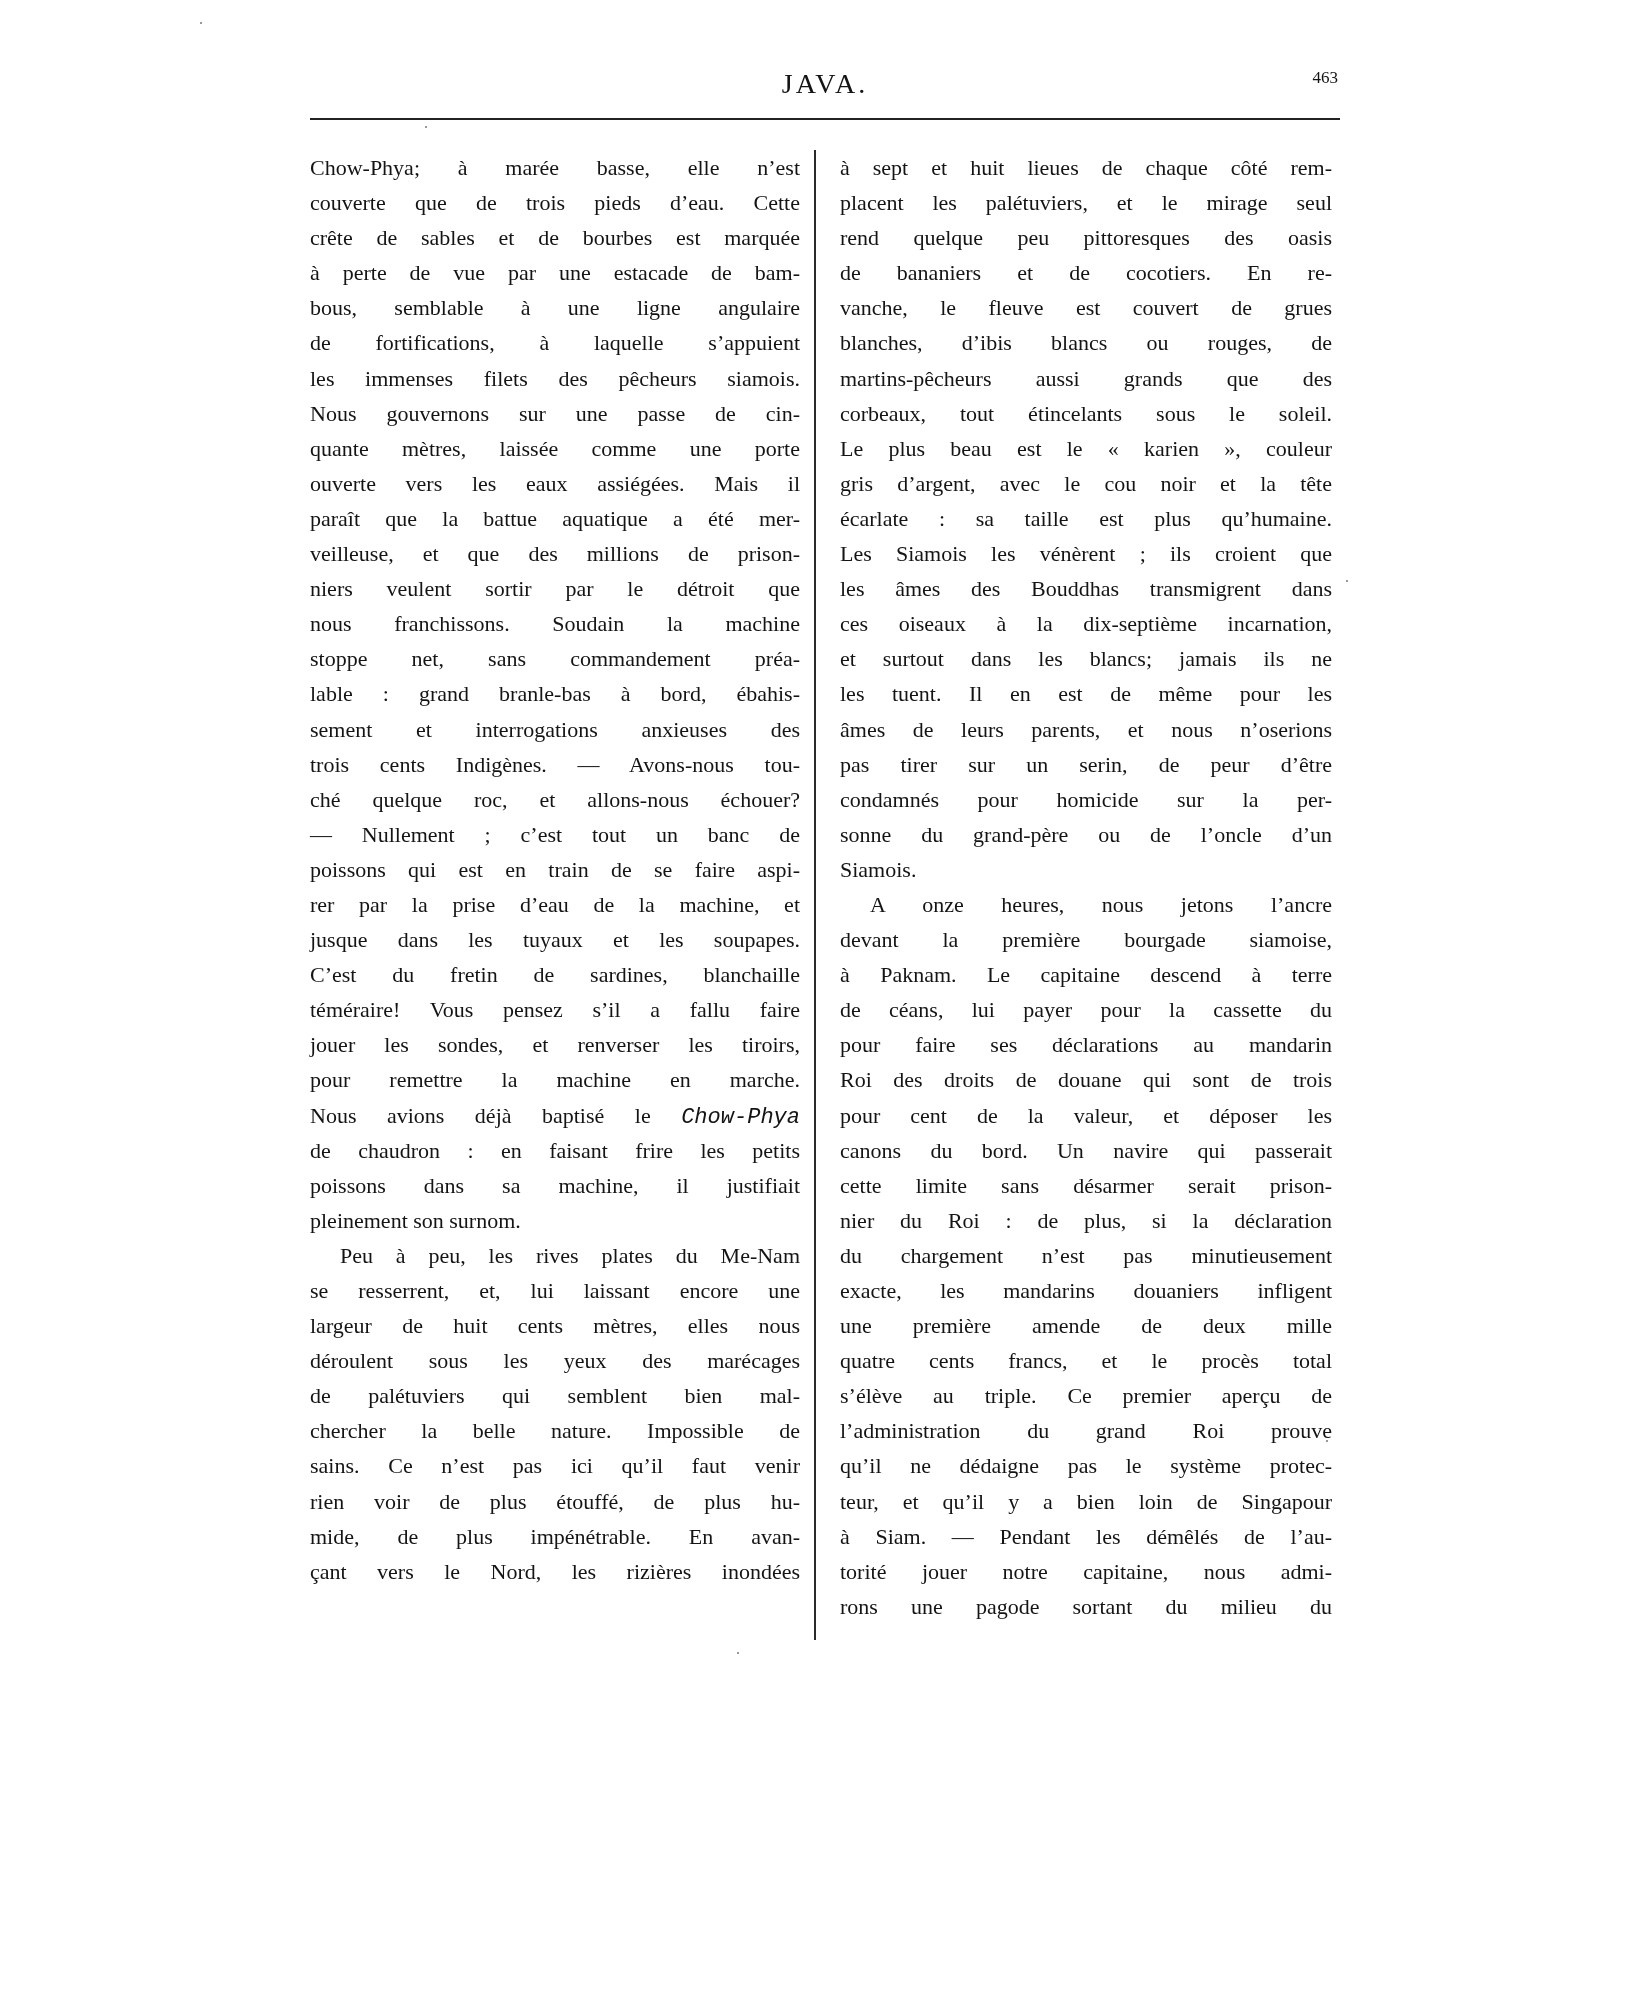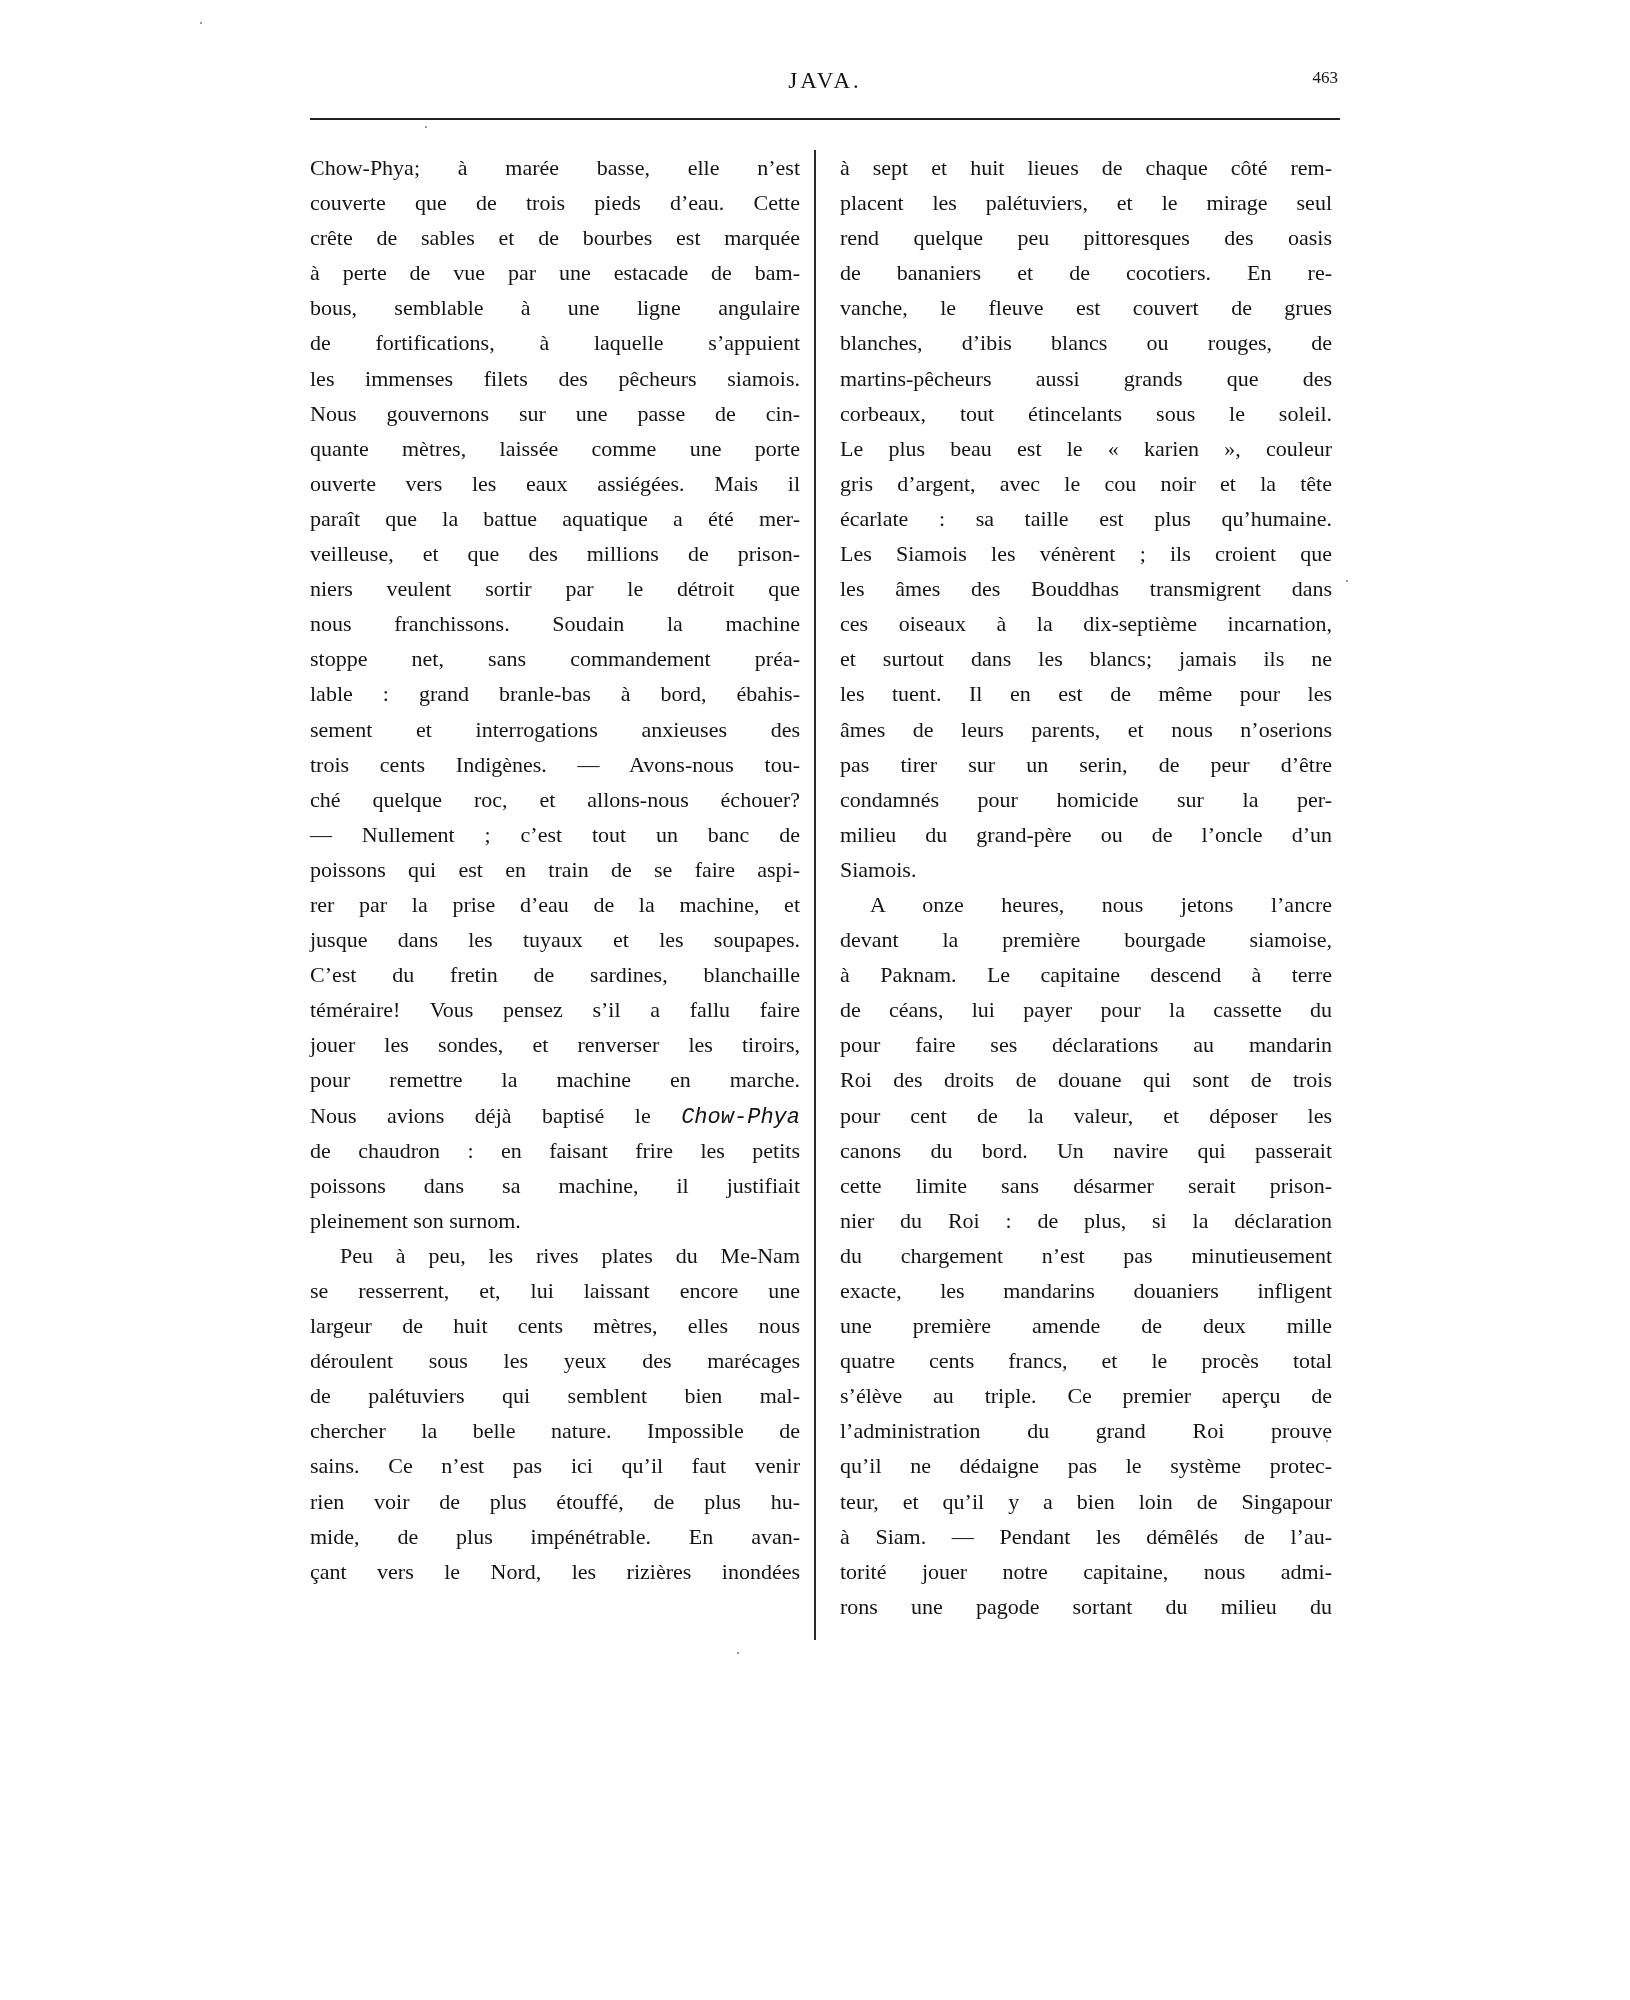--- a/index.html
+++ b/index.html
@@ -24,21 +24,21 @@
       position: absolute;
       top: 62px;
       left: 310px;
       width: 1030px;
       height: 40px;
     }
     .running-title {
       position: absolute;
       left: 0; right: 0;
       text-align: center;
-      font-size: 23px;
+      font-size: 28px;
       letter-spacing: 3px;
       font-family: "Liberation Serif", serif;
       top: 6px;
     }
     .page-number {
       position: absolute;
       right: 2px;
       top: 6px;
       font-size: 17px;
       font-family: "Liberation Serif", serif;
@@ -163,21 +163,21 @@
       <span class="line">gris d’argent, avec le cou noir et la tête</span>
       <span class="line">écarlate : sa taille est plus qu’humaine.</span>
       <span class="line">Les Siamois les vénèrent ; ils croient que</span>
       <span class="line">les âmes des Bouddhas transmigrent dans</span>
       <span class="line">ces oiseaux à la dix-septième incarnation,</span>
       <span class="line">et surtout dans les blancs; jamais ils ne</span>
       <span class="line">les tuent. Il en est de même pour les</span>
       <span class="line">âmes de leurs parents, et nous n’oserions</span>
       <span class="line">pas tirer sur un serin, de peur d’être</span>
       <span class="line">condamnés pour homicide sur la per-</span>
-      <span class="line">milieu du grand-père ou de l’oncle d’un</span>
+      <span class="line">sonne du grand-père ou de l’oncle d’un</span>
       <span class="line last">Siamois.</span>
       <span class="line indent">A onze heures, nous jetons l’ancre</span>
       <span class="line">devant la première bourgade siamoise,</span>
       <span class="line">à Paknam. Le capitaine descend à terre</span>
       <span class="line">de céans, lui payer pour la cassette du</span>
       <span class="line">pour faire ses déclarations au mandarin</span>
       <span class="line">Roi des droits de douane qui sont de trois</span>
       <span class="line">pour cent de la valeur, et déposer les</span>
       <span class="line">canons du bord. Un navire qui passerait</span>
       <span class="line">cette limite sans désarmer serait prison-</span>

